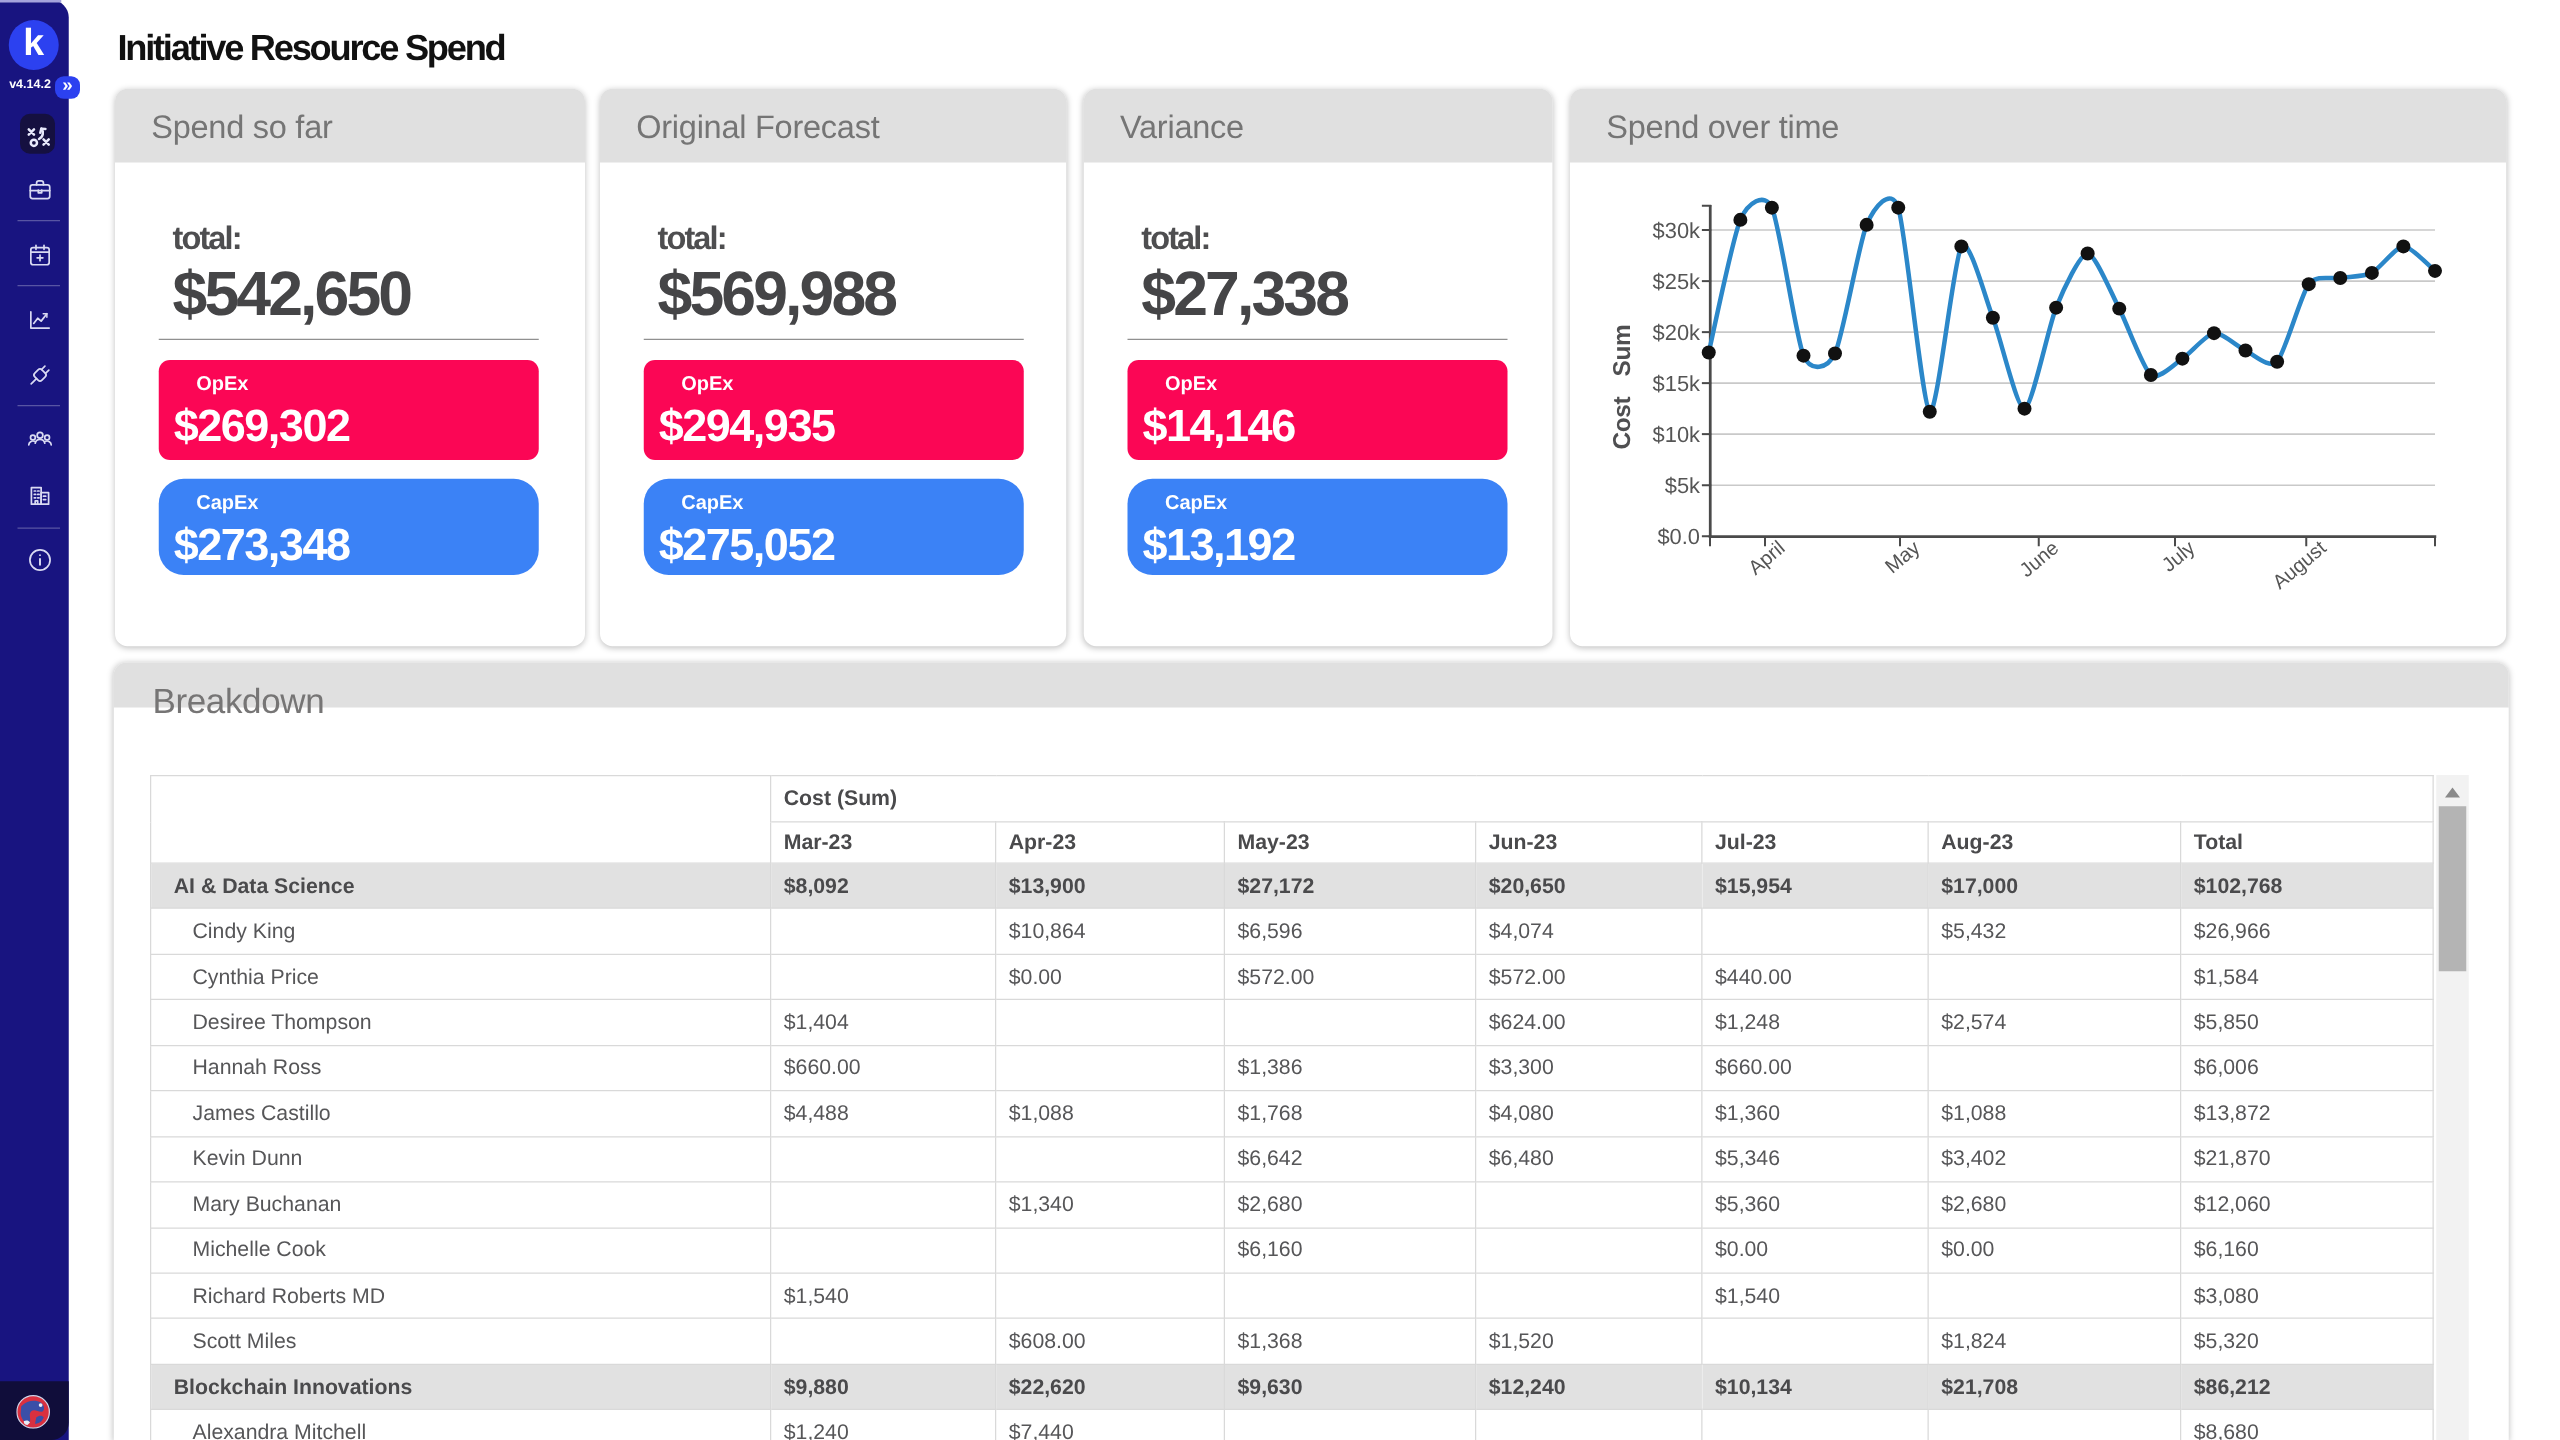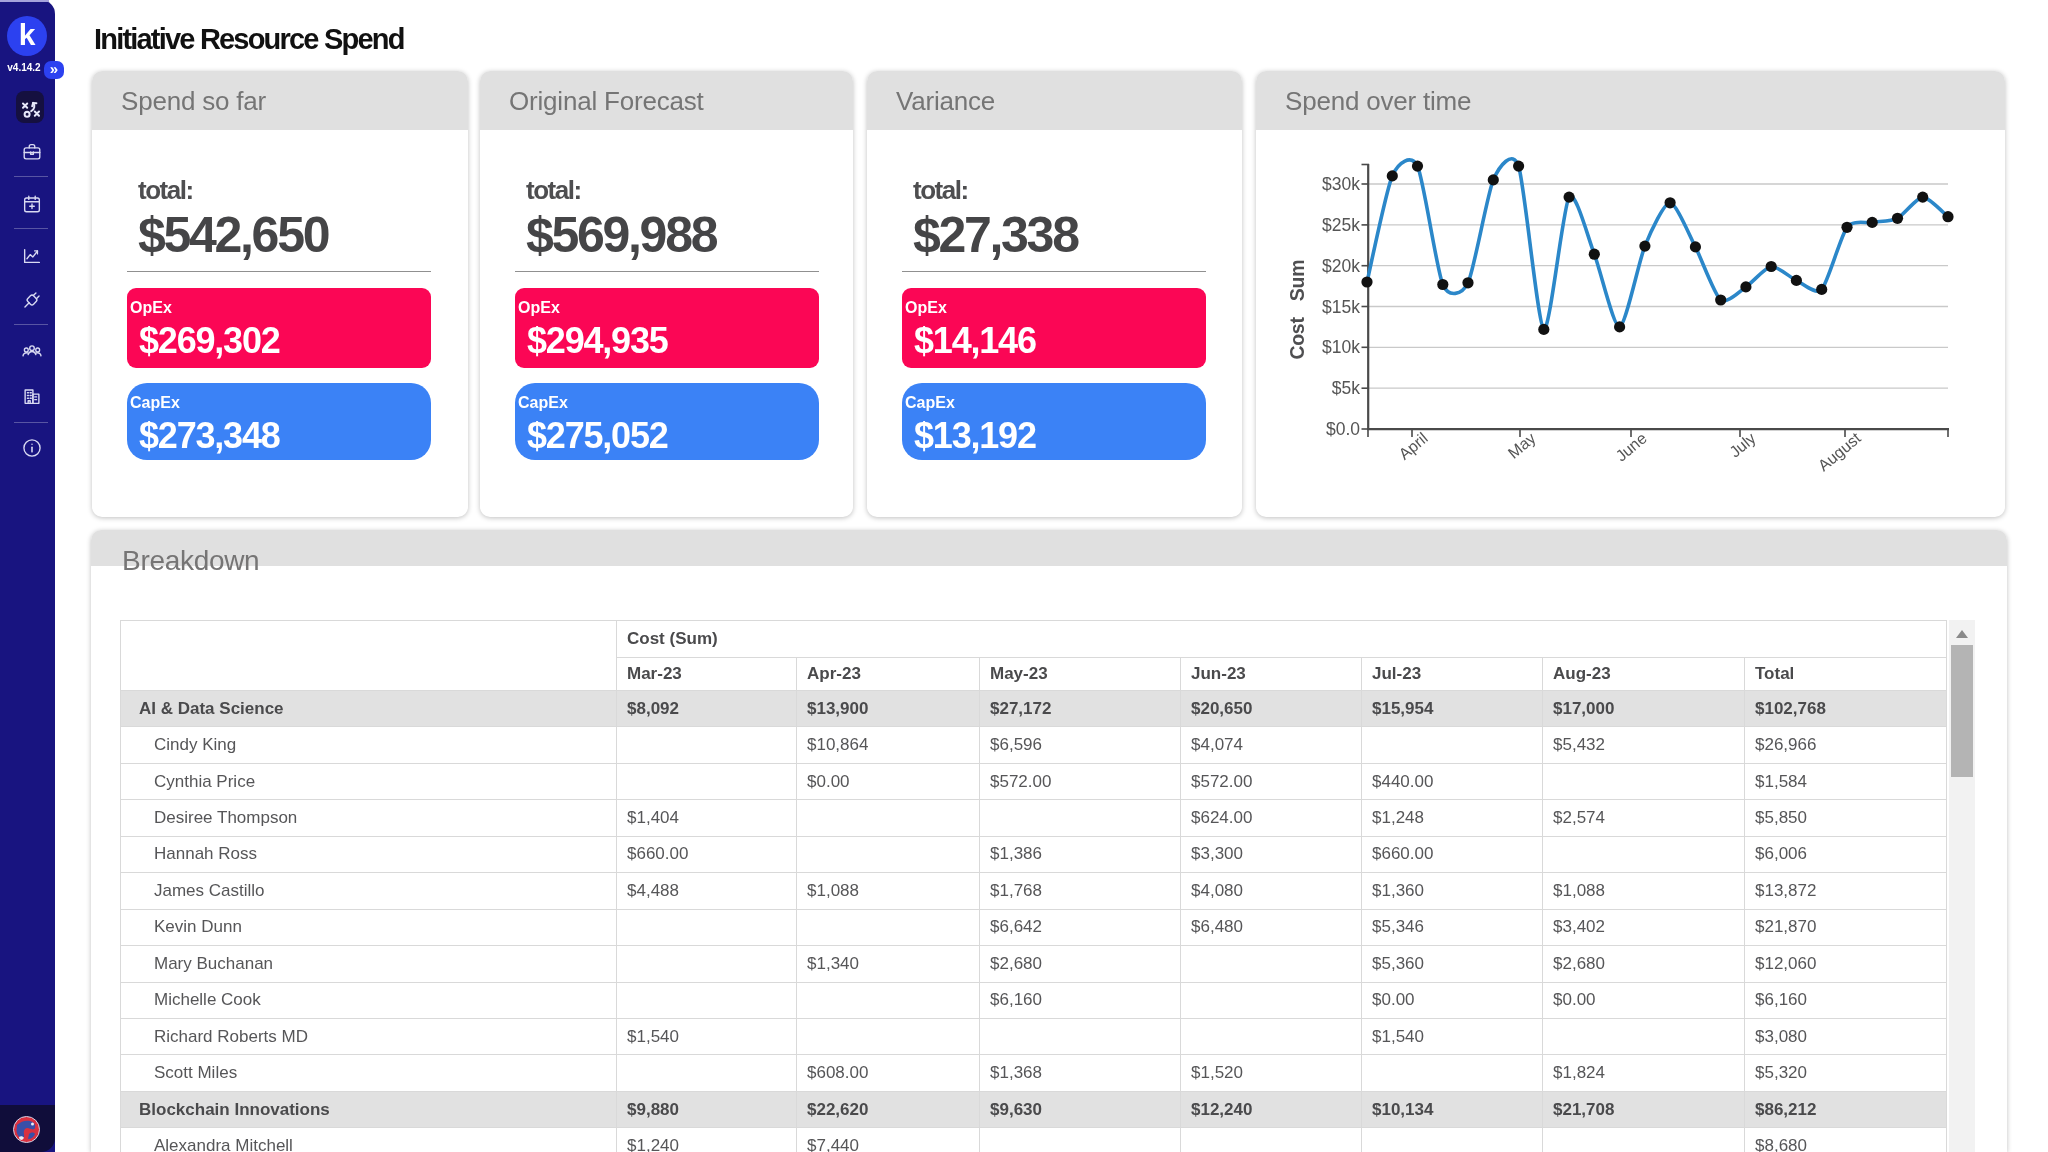--- a/index.html
+++ b/index.html
@@ -30,21 +30,21 @@
 .chead { position:absolute; left:0; top:0; width:100%; height:59px; background:#e0e0e0;
   border-radius:10px 10px 0 0; color:#757575; font-size:26px; line-height:60px; padding-left:29px;
   letter-spacing:-0.2px; }
 .totlab { position:absolute; left:46px; top:104px; font-size:26px; font-weight:bold; color:#4e4e50; letter-spacing:-1.5px; }
 .totamt { position:absolute; left:46px; top:135px; font-size:50px; font-weight:bold; color:#454547; letter-spacing:-2.3px; }
 .chr { position:absolute; left:35px; top:200px; width:304px; border-top:1px solid #909090; }
 .obox { position:absolute; left:35px; top:217px; width:304px; height:80px; border-radius:9px;
   background:#fb0655; color:#fff; }
 .bbox { position:absolute; left:35px; top:312px; width:304px; height:77px; border-radius:20px;
   background:#3b82f6; color:#fff; }
-.blab { position:absolute; left:3px; top:11px; font-size:16px; font-weight:bold; }
+.blab { position:absolute; left:30px; top:11px; font-size:16px; font-weight:bold; }
 .bamt { position:absolute; left:12px; top:32px; font-size:36px; font-weight:bold; letter-spacing:-1.2px;text-align:right; }
 
 #bdcard { position:absolute; left:91px; top:530px; width:1916px; height:622px; background:#fff;
   border-radius:10px 10px 0 0; box-shadow:0 1px 5px rgba(0,0,0,0.25); }
 #bdhead { position:absolute; left:0; top:0; width:100%; height:36px; background:#e0e0e0;
   border-radius:10px 10px 0 0; color:#767575; font-size:28px; line-height:61px; padding-left:31px;
   letter-spacing:-0.3px; }
 table { border-collapse:collapse; table-layout:fixed; font-size:17px; color:#565658; }
 #tbl { position:absolute; left:29px; top:90px; }
 td,th { border:1px solid #d9d9d9; padding:0 0 0 10px; text-align:left; font-weight:normal;

